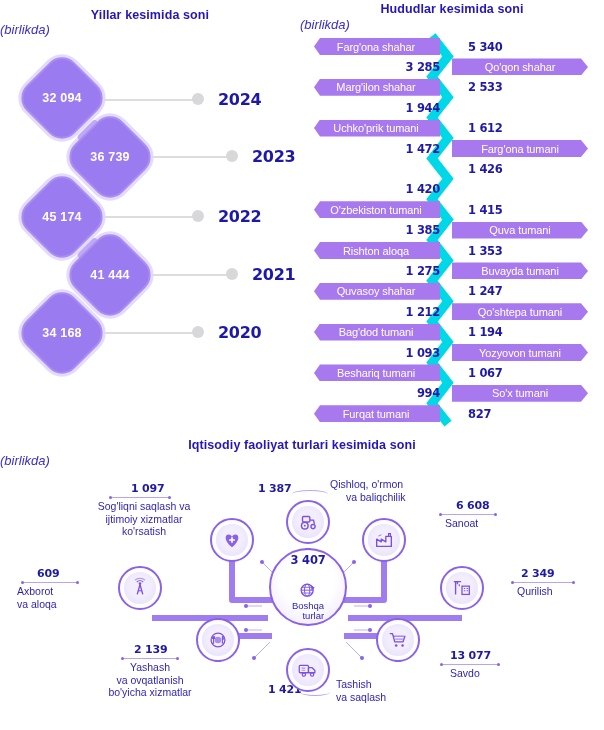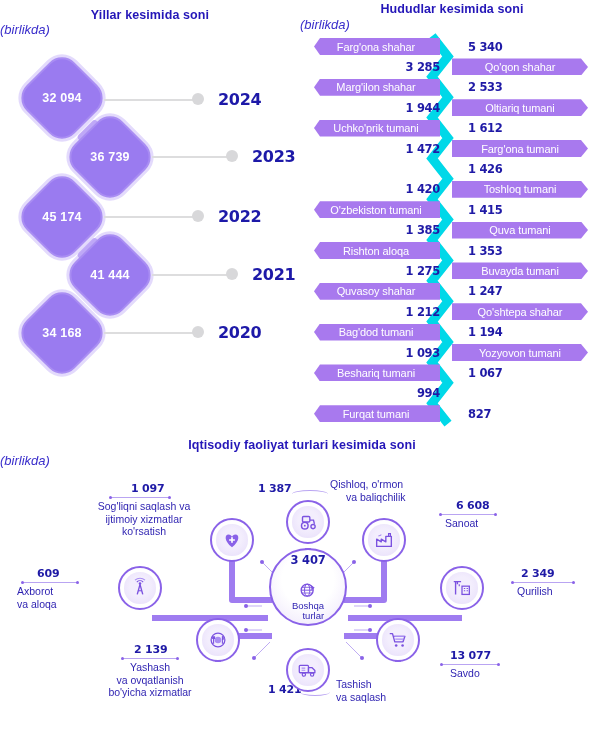--- a/index.html
+++ b/index.html
@@ -287,44 +287,38 @@
         </div>
       </div>
       <div class="drow" style="top:78.8px;">
         <div class="tag left" style="width:126px;">
           <span>Marg'ilon shahar</span>
         </div>
         <div class="num onright">2 533</div>
       </div>
       <div class="drow" style="top:99.19999999999999px;">
         <div class="num onleft">1 944</div>
-        <div class="tag right" style="left:152px; width:136px;">
-          <span>Oltiariq tumani</span>
-        </div>
       </div>
       <div class="drow" style="top:119.6px;">
         <div class="tag left" style="width:126px;">
           <span>Uchko'prik tumani</span>
         </div>
         <div class="num onright">1 612</div>
       </div>
       <div class="drow" style="top:140px;">
         <div class="num onleft">1 472</div>
         <div class="tag right" style="left:152px; width:136px;">
           <span>Farg'ona tumani</span>
         </div>
       </div>
       <div class="drow" style="top:160.39999999999998px;">
         <div class="num onright">1 426</div>
       </div>
       <div class="drow" style="top:180.79999999999998px;">
         <div class="num onleft">1 420</div>
-        <div class="tag right" style="left:152px; width:136px;">
-          <span>Toshloq tumani</span>
-        </div>
       </div>
       <div class="drow" style="top:201.2px;">
         <div class="tag left" style="width:126px;">
           <span>O'zbekiston tumani</span>
         </div>
         <div class="num onright">1 415</div>
       </div>
       <div class="drow" style="top:221.6px;">
         <div class="num onleft">1 385</div>
         <div class="tag right" style="left:152px; width:136px;">
@@ -345,21 +339,21 @@
       </div>
       <div class="drow" style="top:282.79999999999995px;">
         <div class="tag left" style="width:126px;">
           <span>Quvasoy shahar</span>
         </div>
         <div class="num onright">1 247</div>
       </div>
       <div class="drow" style="top:303.2px;">
         <div class="num onleft">1 212</div>
         <div class="tag right" style="left:152px; width:136px;">
-          <span>Qo'shtepa shahar</span>
+          <span>Qo'shtepa tumani</span>
         </div>
       </div>
       <div class="drow" style="top:323.59999999999997px;">
         <div class="tag left" style="width:126px;">
           <span>Bag'dod tumani</span>
         </div>
         <div class="num onright">1 194</div>
       </div>
       <div class="drow" style="top:344px;">
         <div class="num onleft">1 093</div>
@@ -368,20 +362,23 @@
         </div>
       </div>
       <div class="drow" style="top:364.4px;">
         <div class="tag left" style="width:126px;">
           <span>Beshariq tumani</span>
         </div>
         <div class="num onright">1 067</div>
       </div>
       <div class="drow" style="top:384.79999999999995px;">
         <div class="num onleft">994</div>
+        <div class="tag right" style="left:152px; width:136px;">
+          <span>So'x tumani</span>
+        </div>
       </div>
       <div class="drow" style="top:405.2px;">
         <div class="tag left" style="width:126px;">
           <span>Furqat tumani</span>
         </div>
         <div class="num onright">827</div>
       </div>
     </div>
 </div>
 

